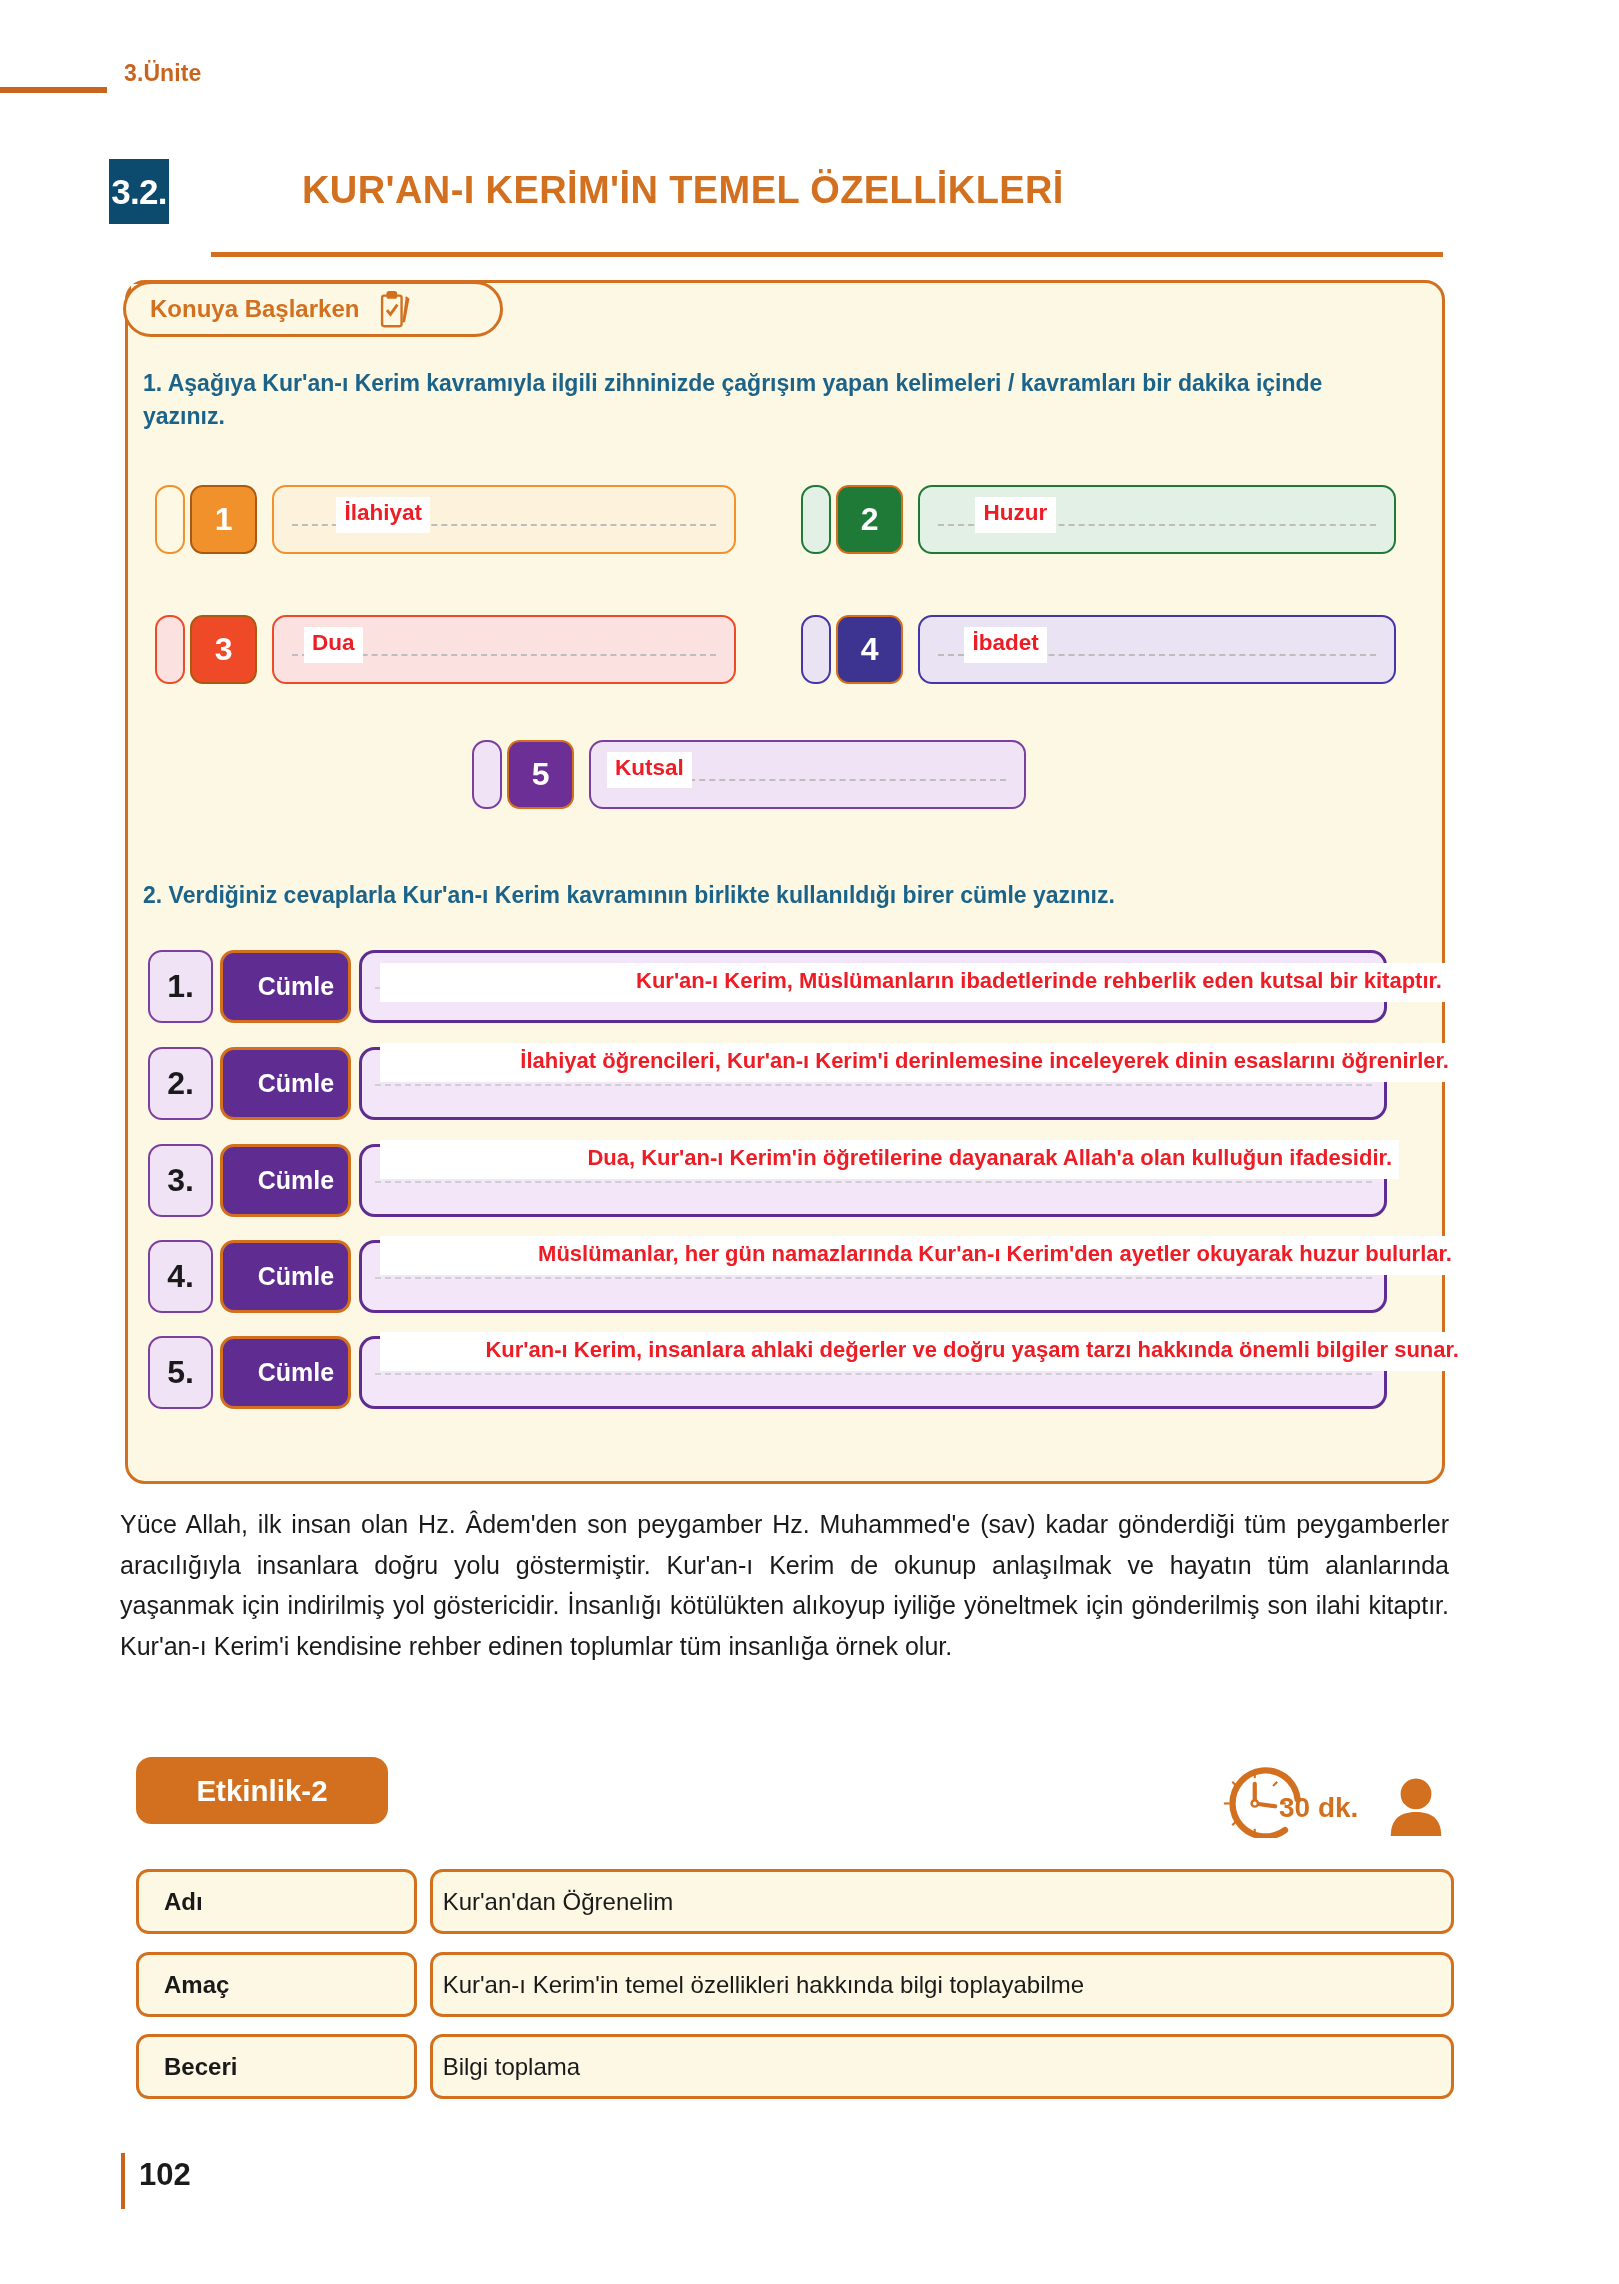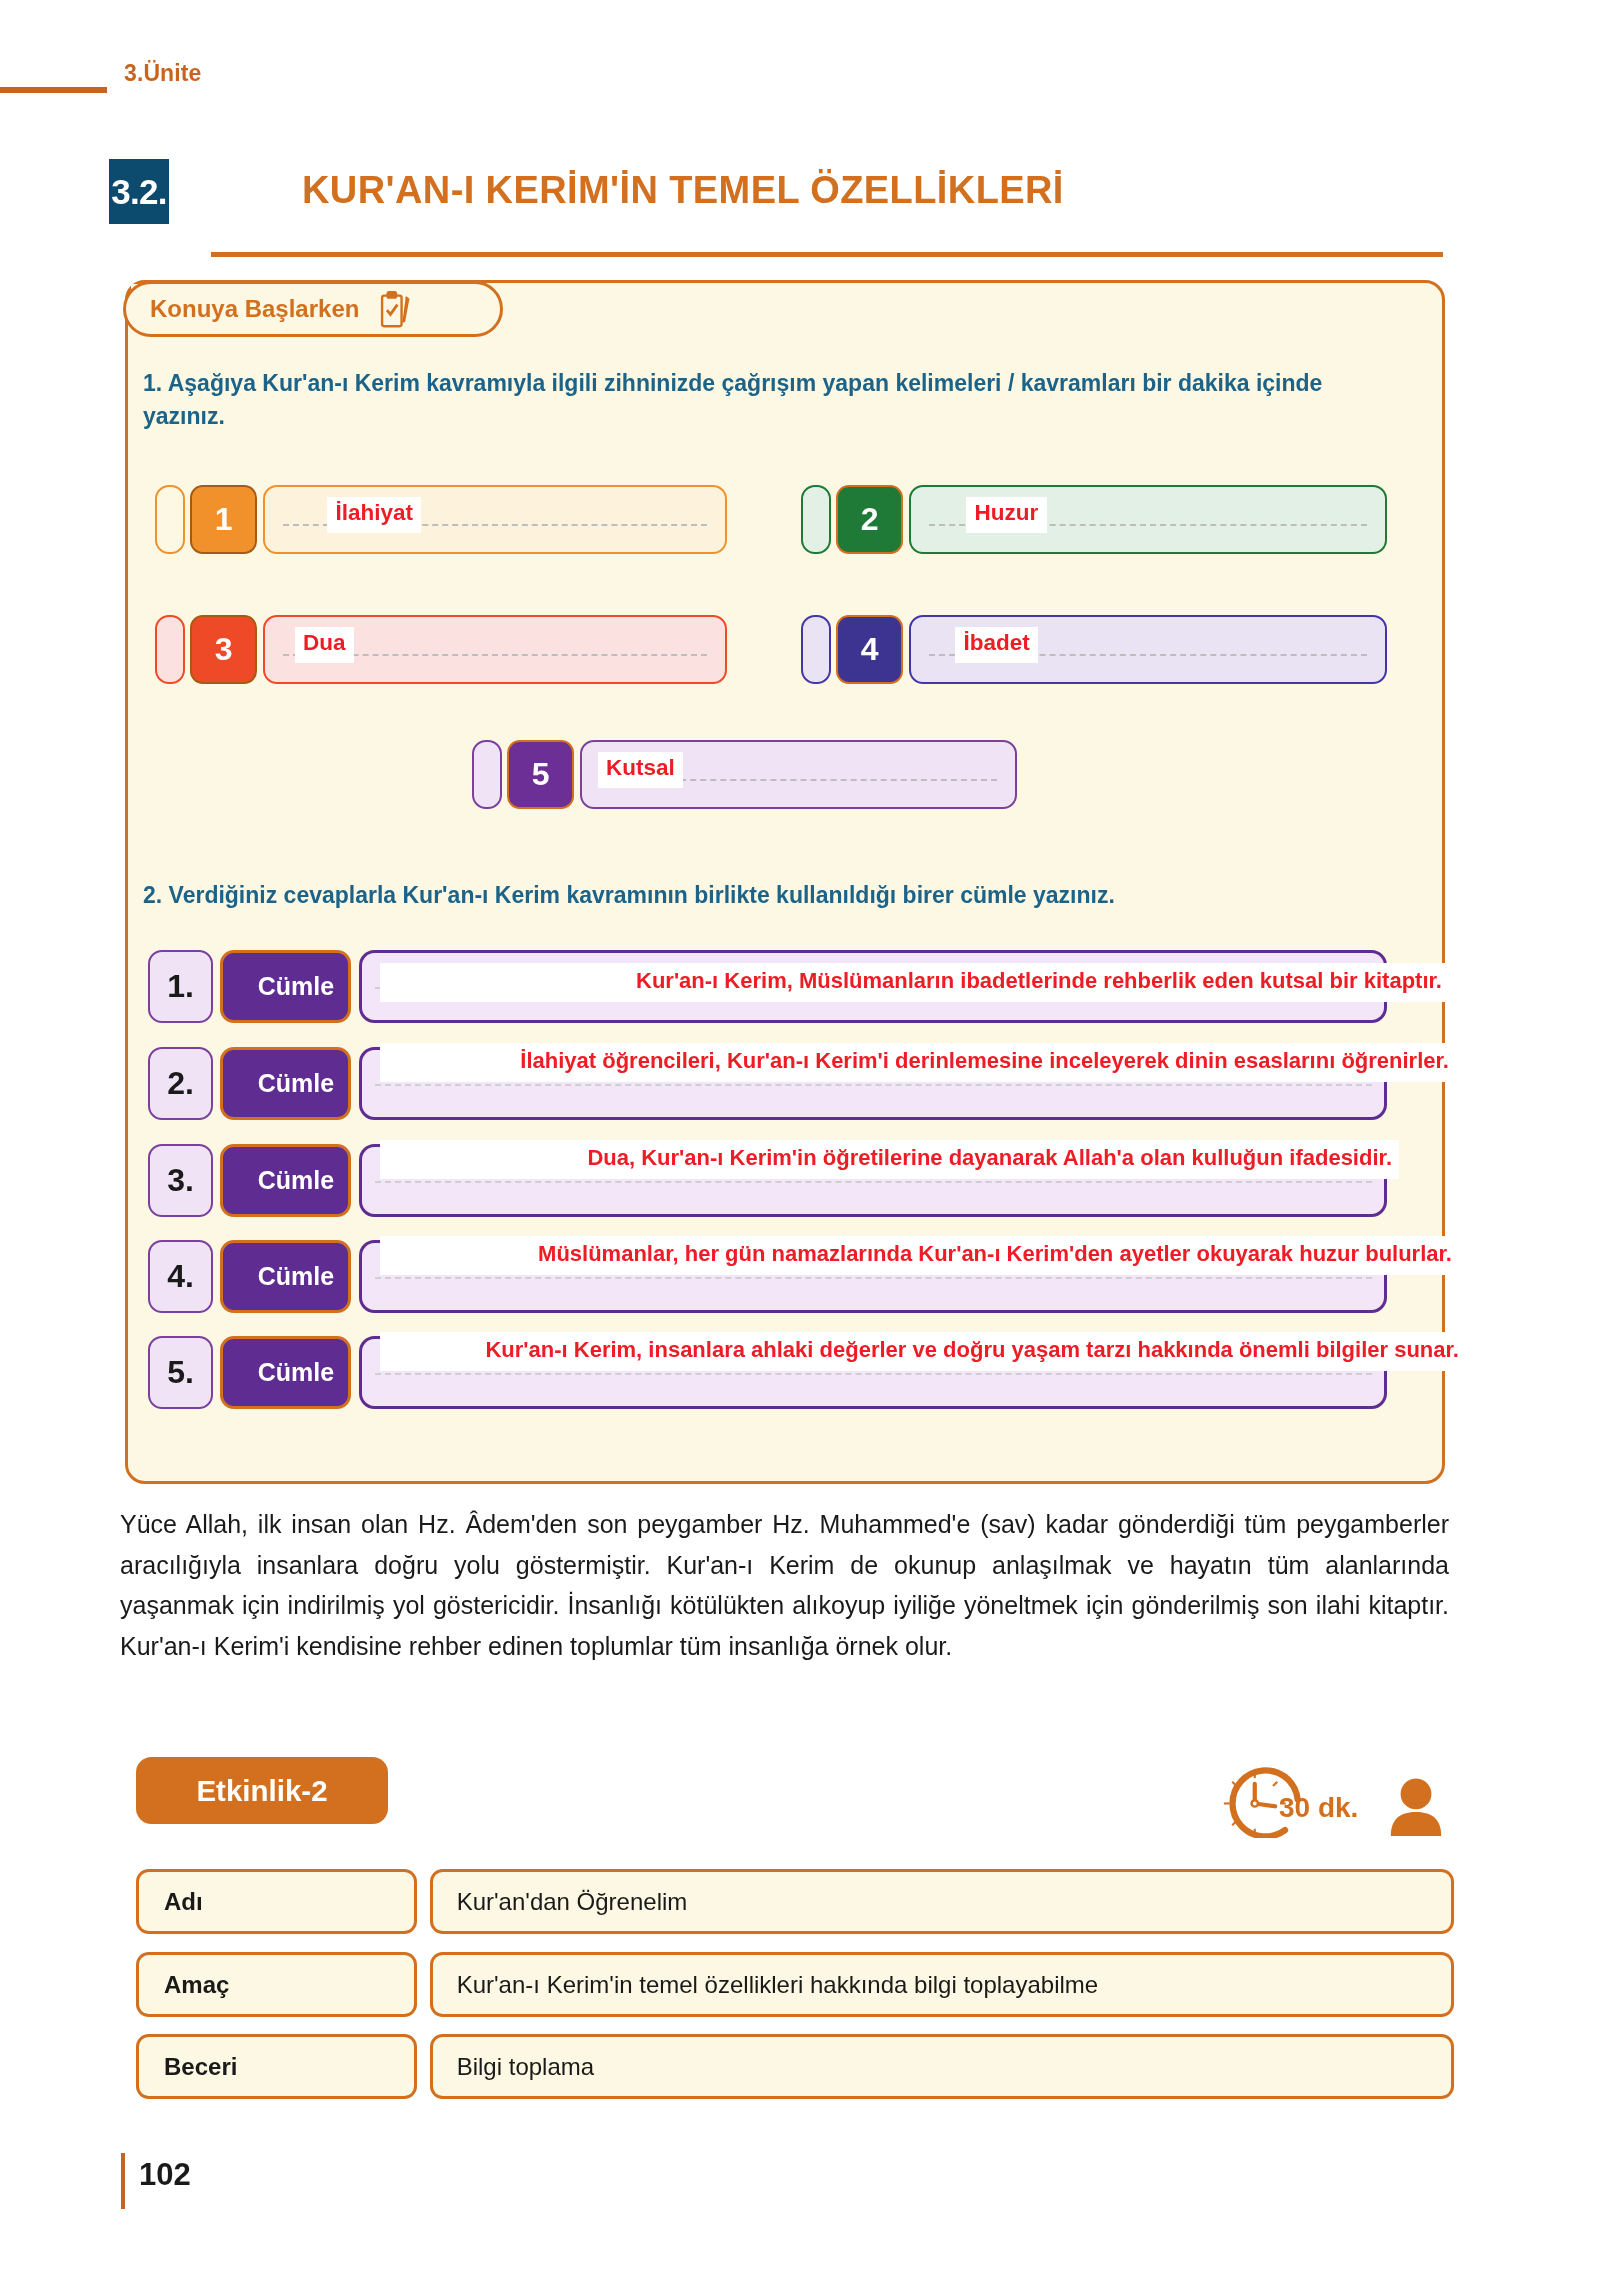--- a/index.html
+++ b/index.html
@@ -147,21 +147,21 @@
     border-width: 2.8px;
     border-style: solid;
     display: flex;
     align-items: center;
     justify-content: center;
     color: #ffffff;
     font-size: 32px;
     font-weight: 800;
   }
   .c-field {
-    margin-left: 6px;
+    margin-left: 15px;
     border-radius: 14px;
     box-sizing: border-box;
     border-width: 2.8px;
     border-style: solid;
     position: relative;
   }
   .c-dash {
     position: absolute;
     left: 18.3px;
     right: 18.3px;
@@ -302,21 +302,21 @@
   }
   .info-val {
     width: 1024px;
     margin-left: 12.7px;
     border: 3.5px solid #d2701f;
     border-radius: 12.7px;
     background: #fdf8e3;
     box-sizing: border-box;
     display: flex;
     align-items: center;
-    padding-left: 24px;
+    padding-left: 10px;
     font-size: 24px;
     color: #1a1a1a;
   }
 
   
   .foot-rule {
     position: absolute;
     left: 121px;
     top: 2153px;
     width: 3.5px;

